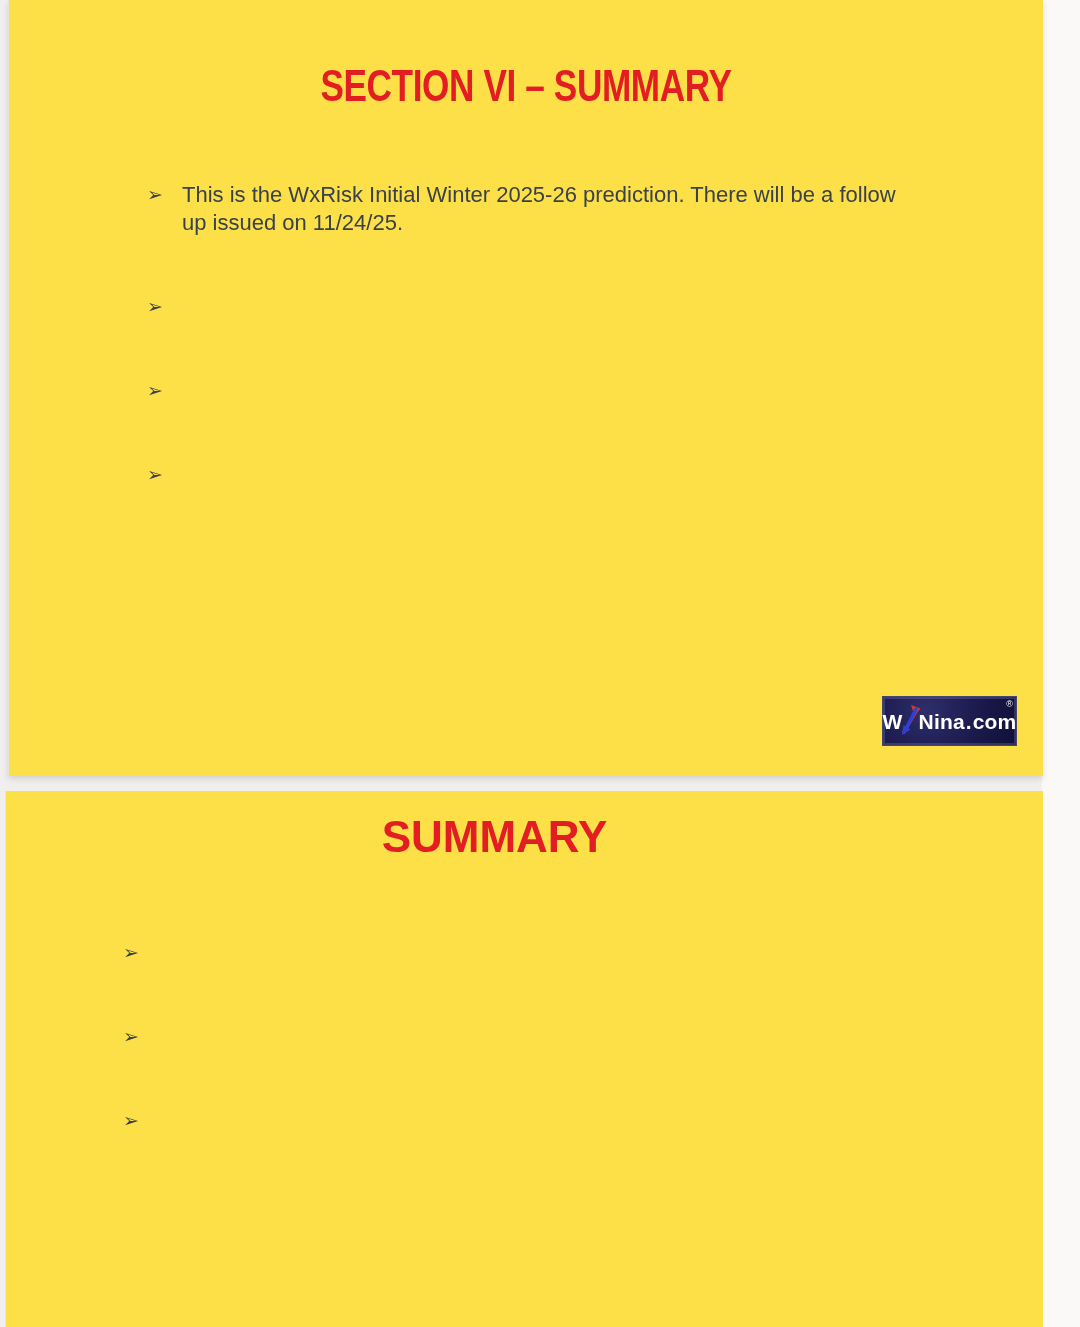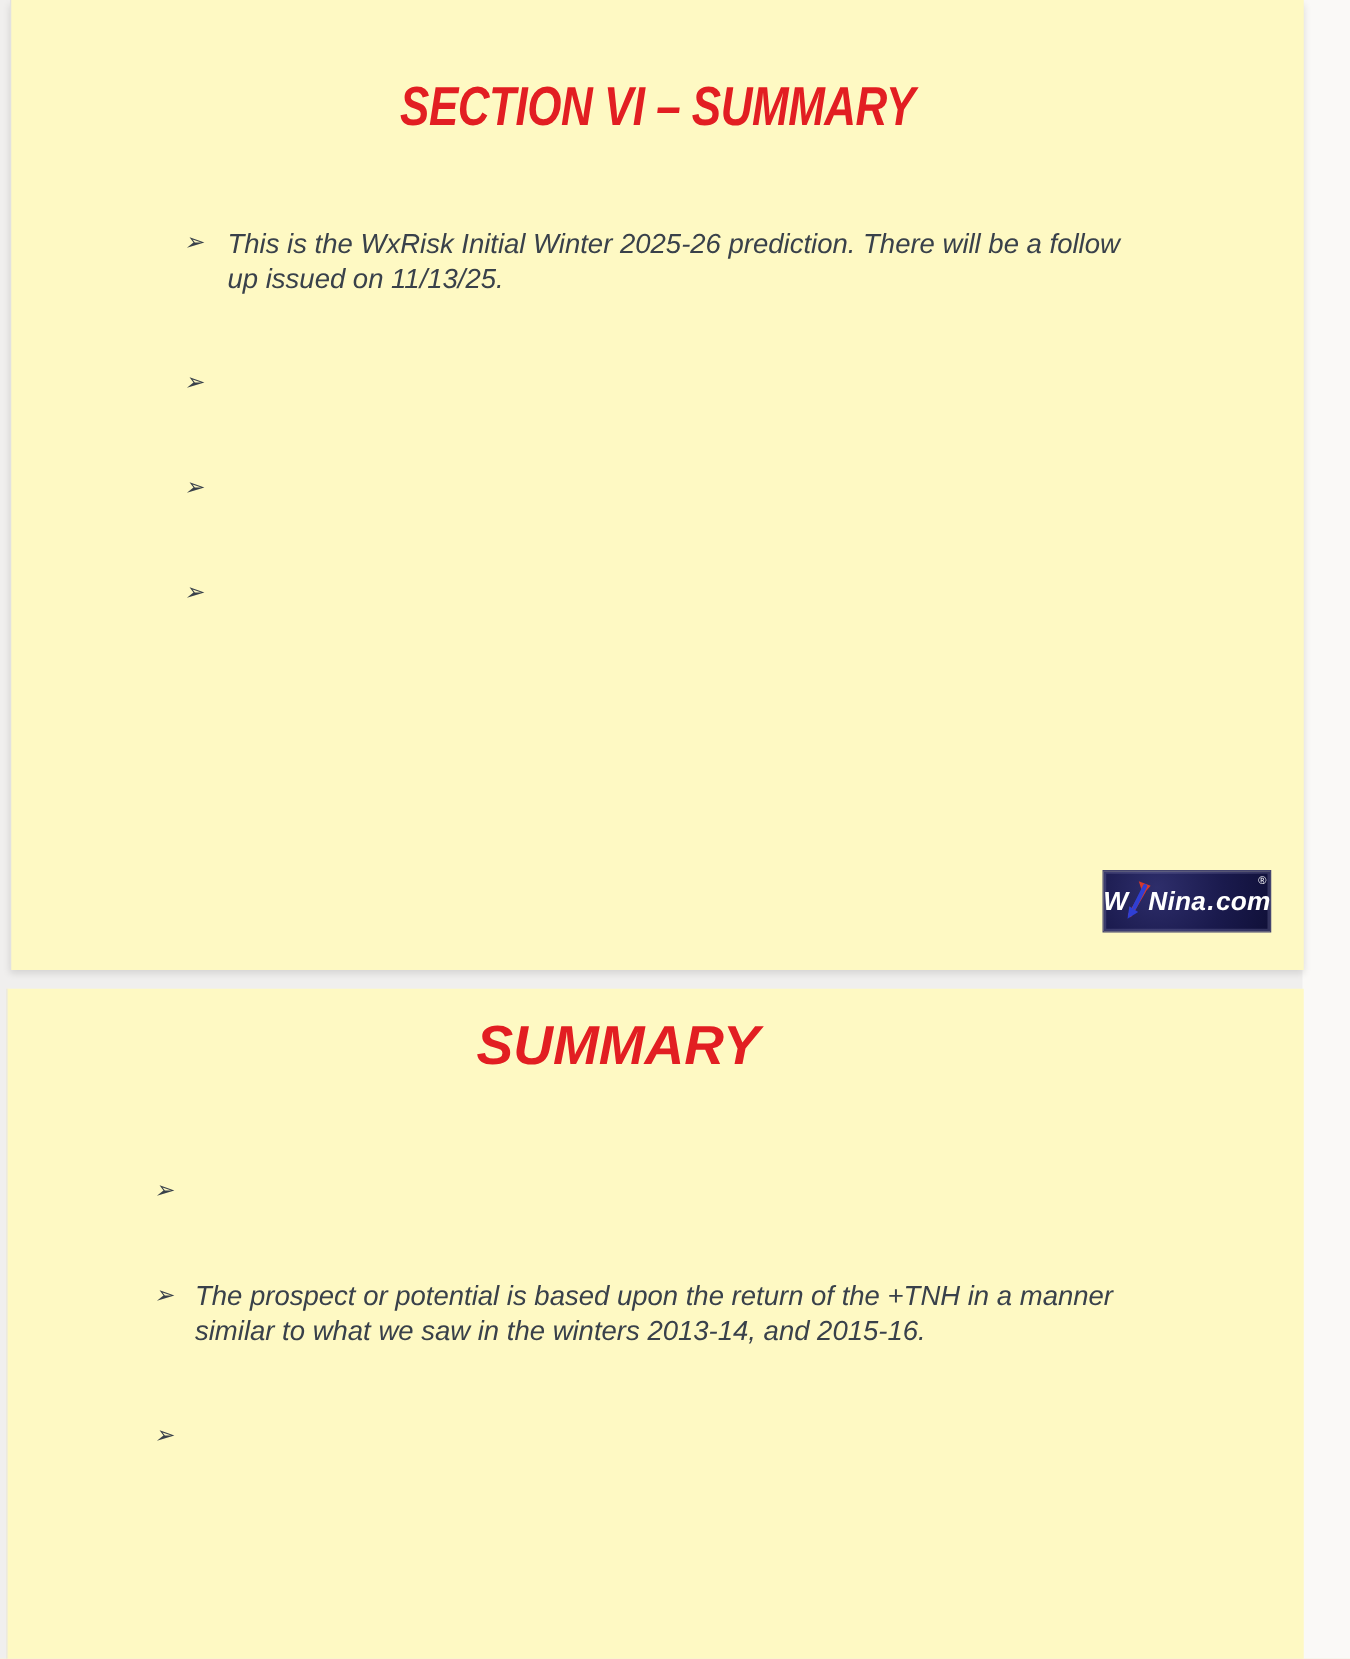--- a/index.html
+++ b/index.html
@@ -12,22 +12,21 @@
     overflow: hidden;
   }
   .right-gutter {
     position: absolute;
     top: 0; right: 0;
     width: 38px; height: 100%;
     background: #faf9f7;
   }
   .slide {
     position: absolute;
-    background: #fef9c3;
-    font-style: italic;
+    background: #fde047;
   }
   .slide-1 {
     left: 8px; top: 0;
     width: 1034px; height: 776px;
     box-shadow: 0 3px 6px rgba(0,0,0,0.12);
     border-left: 1px solid #e3e2e0;
   }
   .slide-2 {
     left: 5px; top: 791px;
     width: 1037px; height: 620px;
@@ -136,21 +135,21 @@
 
 <div class="right-gutter"></div>
 
 <section class="slide slide-1">
   <h1 class="slide-title">SECTION VI – SUMMARY</h1>
 
   <ul class="bullets">
     <li class="bullet">
       <span class="bullet-marker">➢</span>
       <span class="bullet-text">This is the WxRisk Initial Winter 2025-26 prediction. There will be a follow
-up issued on 11/13/25.</span>
+up issued on 11/24/25.</span>
     </li>
     <li class="bullet">
       <span class="bullet-marker">➢</span>
     </li>
     <li class="bullet">
       <span class="bullet-marker">➢</span>
     </li>
     <li class="bullet">
       <span class="bullet-marker">➢</span>
     </li>
@@ -175,22 +174,20 @@
 
 <section class="slide slide-2">
   <h1 class="slide-title">SUMMARY</h1>
 
   <ul class="bullets">
     <li class="bullet">
       <span class="bullet-marker">➢</span>
     </li>
     <li class="bullet">
       <span class="bullet-marker">➢</span>
-      <span class="bullet-text">The prospect or potential is based upon the return of the +TNH in a manner
-similar to what we saw in the winters 2013-14, and 2015-16.</span>
     </li>
     <li class="bullet">
       <span class="bullet-marker">➢</span>
     </li>
   </ul>
 
   <div class="cutoff-bar"></div>
 </section>
 
 </body></html>

